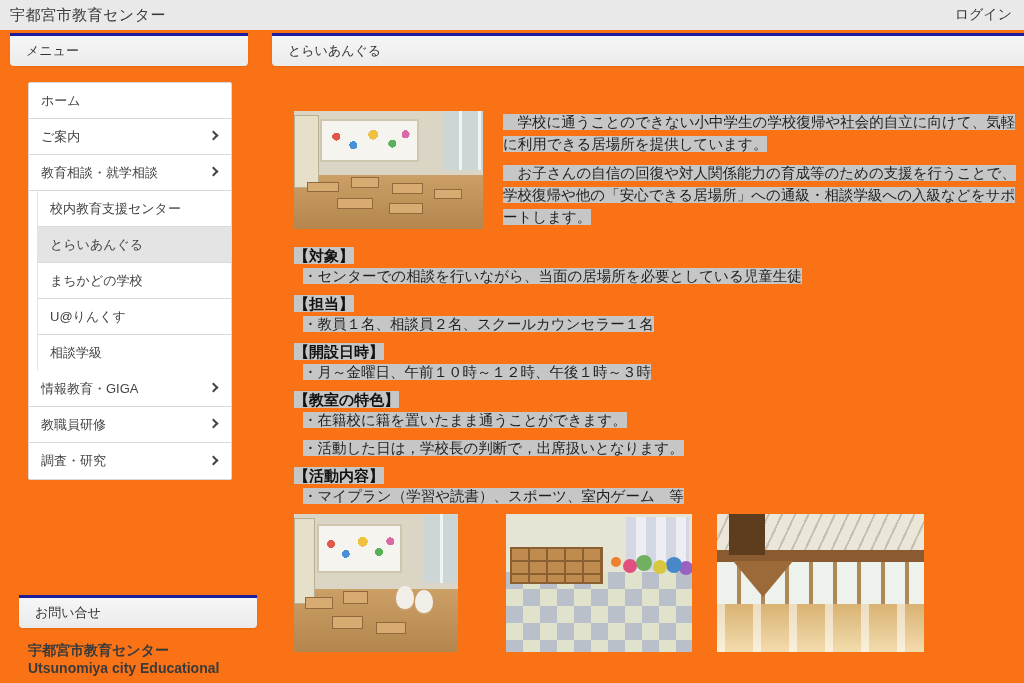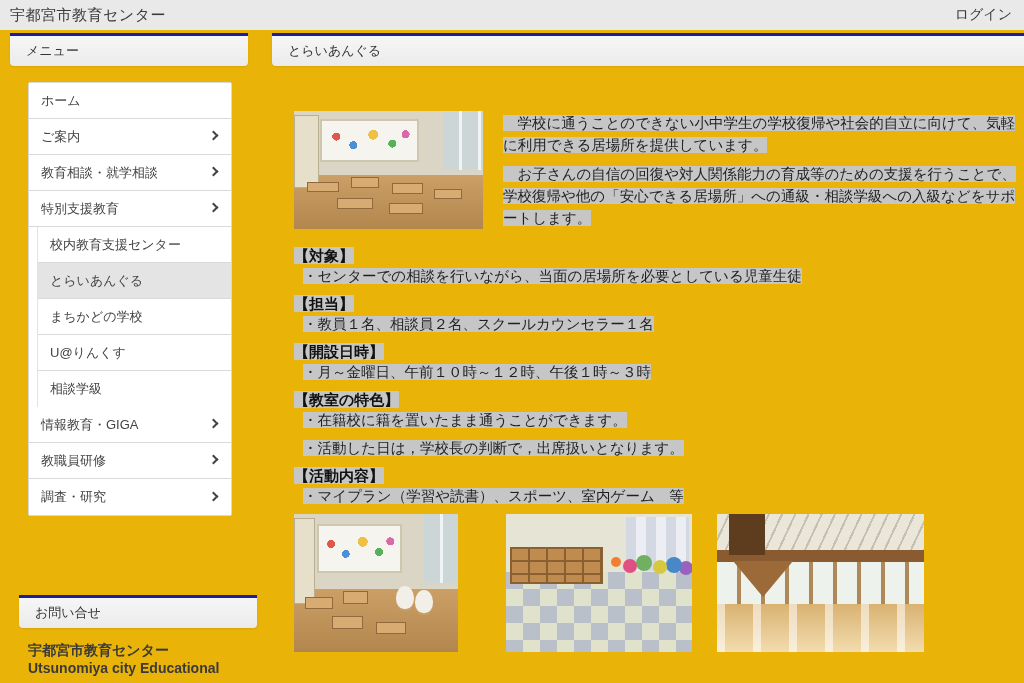--- a/index.html
+++ b/index.html
@@ -1,18 +1,18 @@
 <!DOCTYPE html>
 <html lang="ja"><head>
 <meta charset="utf-8">
 <style>
   * { margin:0; padding:0; box-sizing:border-box; }
   html,body { background:#fff; }
   body { font-family:"Liberation Sans","DejaVu Sans",sans-serif; color:#333; }
-  .page { position:relative; width:1024px; height:683px; overflow:hidden; background:#eab308; }
+  .page { position:relative; width:1024px; height:683px; overflow:hidden; background:#f97316; }
 
   
   .site-header { position:absolute; left:0; top:0; width:1024px; height:30px;
     background:#e9e9e9; display:flex; align-items:center; justify-content:space-between;
     padding:0 12px 0 10px; }
   .site-title { font-size:15px; color:#3a3a3a; letter-spacing:.5px; cursor:pointer; }
   .login-link { font-size:14px; color:#3a3a3a; cursor:pointer; }
 
   
   .panel-head { border-top:3px solid #1d1d9c; background:linear-gradient(#f6f6f6,#ebebeb);
@@ -33,21 +33,21 @@
   .submenu .menu-item { padding-left:12px; }
   .submenu .menu-item.active { background:#e4e4e4; cursor:default; }
   .contact-panel { position:absolute; left:19px; top:595px; width:238px; }
   .side-footer { position:absolute; left:28px; top:641px; font-size:14px; font-weight:bold;
     color:#3a3a3a; line-height:18px; }
 
   
   .main { position:absolute; left:272px; top:33px; width:752px; }
   .main .panel-head { border-radius:0 0 0 4px; }
   .content { padding:45px 0 0 22px; }
-  .intro-row { display:flex; align-items:center; }
+  .intro-row { display:flex; align-items:flex-start; }
   .intro-text { width:532px; margin-left:20px; font-size:14.5px; line-height:22px; color:#1f1f1f; }
   .intro-text p + p { margin-top:7px; }
   .hl { background:#c6c6c6; }
   .sections { margin-top:17px; }
   .section { margin-bottom:8px; }
   .sec-head { font-size:15px; font-weight:bold; color:#111; line-height:20px; }
   .sec-head span { background:#c6c6c6; }
   .sec-item { font-size:14.5px; color:#1f1f1f; line-height:20px; padding-left:9px; }
   .sec-item + .sec-item { margin-top:8px; }
 
@@ -125,24 +125,20 @@
         <span>ホーム</span>
       </div>
       <div class="menu-item">
         <span>ご案内</span>
         <span class="chev"></span>
       </div>
       <div class="menu-item">
         <span>教育相談・就学相談</span>
         <span class="chev"></span>
       </div>
-      <div class="menu-item">
-        <span>特別支援教育</span>
-        <span class="chev"></span>
-      </div>
 
       <div class="submenu">
         <div class="menu-item">
           <span>校内教育支援センター</span>
         </div>
         <div class="menu-item active">
           <span>とらいあんぐる</span>
         </div>
         <div class="menu-item">
           <span>まちかどの学校</span>

